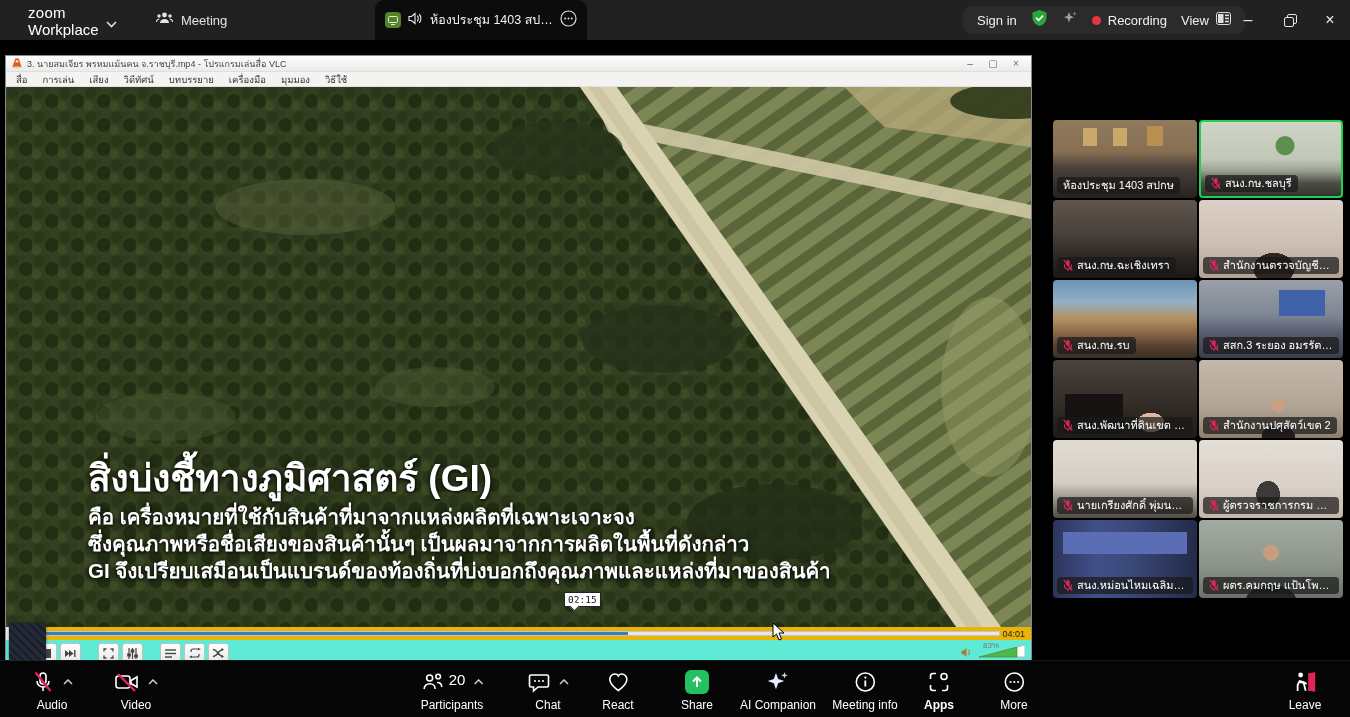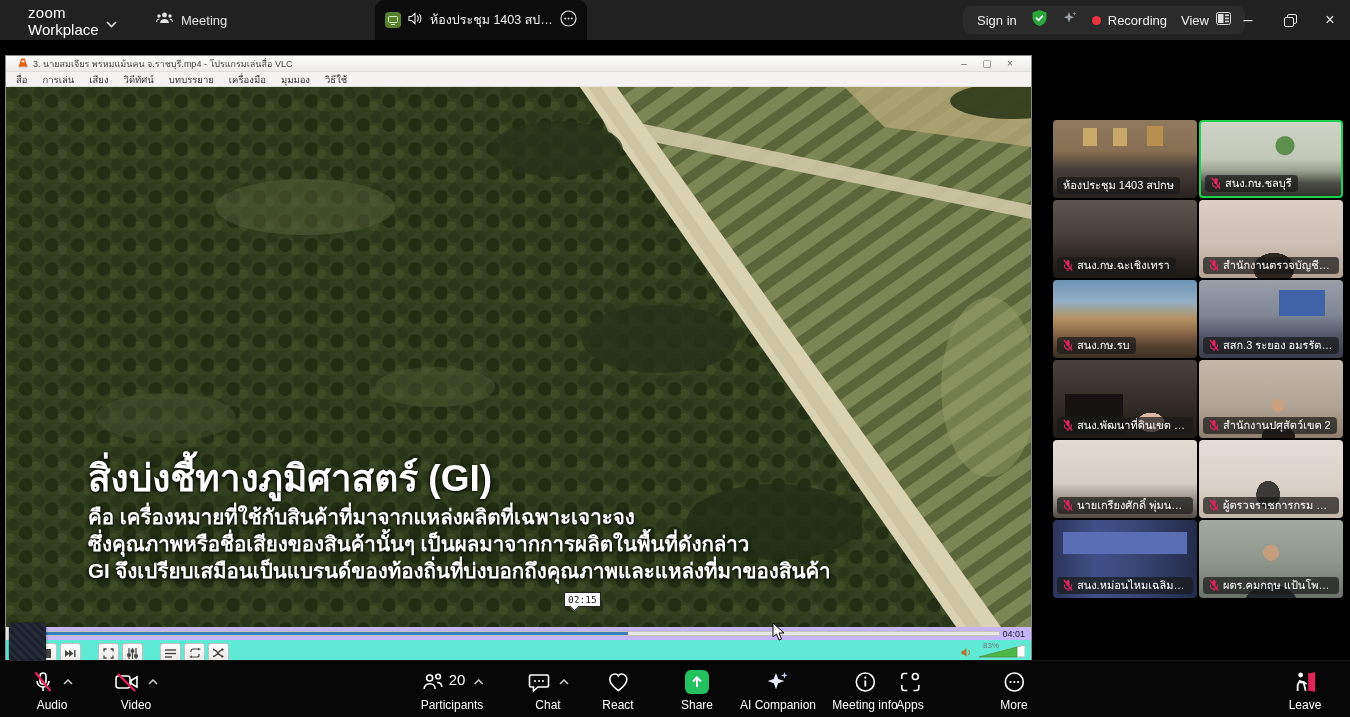--- a/index.html
+++ b/index.html
@@ -29,35 +29,35 @@
           color:#e8e8e8;font-size:16px;}
   .wb-min{left:1228px;} .wb-max{left:1270px;} .wb-close{left:1310px;}
 
   
   .content{position:absolute;left:0;top:40px;width:1350px;height:620px;background:#000;}
 
   
   .vlc{position:absolute;left:5px;top:15px;width:1027px;height:605px;background:#f1efee;
        border:1px solid #8a8a8a;box-shadow:0 0 6px rgba(0,0,0,.6);}
   .vlc-titlebar{height:16px;background:linear-gradient(#fdfdfd,#ecebe9);display:flex;align-items:center;
-                padding:0 12px;gap:5px;border-bottom:1px solid #e0dedc;}
+                padding:0 6px;gap:5px;border-bottom:1px solid #e0dedc;}
   .vlc-titlebar .t{font-size:9px;color:#444;flex:1;white-space:nowrap;overflow:hidden;}
   .vlc-wbtn{font-size:10px;color:#666;width:18px;text-align:center;}
   .vlc-menubar{height:15px;background:#f4f3f2;display:flex;align-items:center;gap:15px;
                padding:0 10px;font-size:9.5px;color:#333;border-bottom:1px solid #e3e1df;}
   .vlc-video{position:relative;width:100%;height:540px;background:#2f3a1f;overflow:hidden;}
   .vlc-video svg.art{position:absolute;inset:0;width:100%;height:100%;}
   .overlay-text{position:absolute;left:82px;top:368px;text-shadow:0 1px 3px rgba(0,0,0,.9),0 0 6px rgba(0,0,0,.6);}
   .overlay-text h1{margin:0;font-size:37px;line-height:48px;font-weight:700;color:#fff;}
   .overlay-text p{margin:0;font-size:20.5px;line-height:27px;font-weight:600;color:#fff;}
   .seek-tip{position:absolute;left:558px;top:505px;background:#fff;border:1px solid #222;color:#111;
             font-size:9.5px;padding:0 3px;line-height:13px;font-family:"DejaVu Sans Mono",monospace;}
   .seek-tip:after{content:"";position:absolute;left:6px;bottom:-4px;width:6px;height:6px;background:#fff;
                   border-right:1px solid #222;border-bottom:1px solid #222;transform:rotate(45deg);}
-  .vlc-seekrow{height:13px;display:flex;align-items:center;gap:2px;padding:0 6px;background:#c4b5fd;margin-left:10px;}
+  .vlc-seekrow{height:13px;display:flex;align-items:center;gap:2px;padding:0 6px;background:#eab308;margin-left:10px;}
   .seek-track{flex:1;height:5px;background:#e8e6e4;border:1px solid #c6c4c2;position:relative;}
   .seek-fill{position:absolute;left:0;top:0;bottom:0;background:#3a7ebf;}
   .seek-time{font-size:9px;color:#222;}
   .vlc-controlrow{height:26px;display:flex;align-items:center;padding:0 6px;background:#5eead4;position:relative;}
   .vbtn{width:21px;height:20px;border:1px solid #c2c0be;border-radius:3px;background:linear-gradient(#fff,#e9e7e5);
         display:flex;align-items:center;justify-content:center;margin-right:3px;}
   .gap14{margin-left:14px;}
   .vol-area{margin-left:auto;display:flex;align-items:flex-end;gap:6px;position:relative;}
   .vol-label{position:absolute;left:22px;top:-3px;font-size:8px;color:#777;}
   .striped-box{position:absolute;left:3px;top:567px;width:37px;height:38px;z-index:6;border-radius:2px;
@@ -605,21 +605,21 @@
       <div class="irow">
         <svg width="24" height="24" viewBox="0 0 24 24">
             <circle cx="12" cy="12" r="9" fill="none" stroke="#fff" stroke-width="1.6"></circle>
             <circle cx="12" cy="7.6" r="1.1" fill="#fff"></circle>
             <line x1="12" y1="10.5" x2="12" y2="16.5" stroke="#fff" stroke-width="1.8"></line>
           </svg>
       </div>
       <span class="lbl">Meeting info</span>
     </div>
 
-    <div class="titem" style="left:910px;">
+    <div class="titem" style="left:939px;font-weight:bold;">
       <div class="irow">
         <svg width="24" height="24" viewBox="0 0 24 24" fill="none" stroke="#fff" stroke-width="1.6">
             <path d="M9 3.5H6A2.5 2.5 0 0 0 3.5 6v3"></path>
             <path d="M3.5 15v3A2.5 2.5 0 0 0 6 20.5h3"></path>
             <path d="M15 20.5h3a2.5 2.5 0 0 0 2.5-2.5v-3"></path>
             <circle cx="17" cy="6.5" r="3" fill="none"></circle>
           </svg>
       </div>
       <span class="lbl">Apps</span>
     </div>

